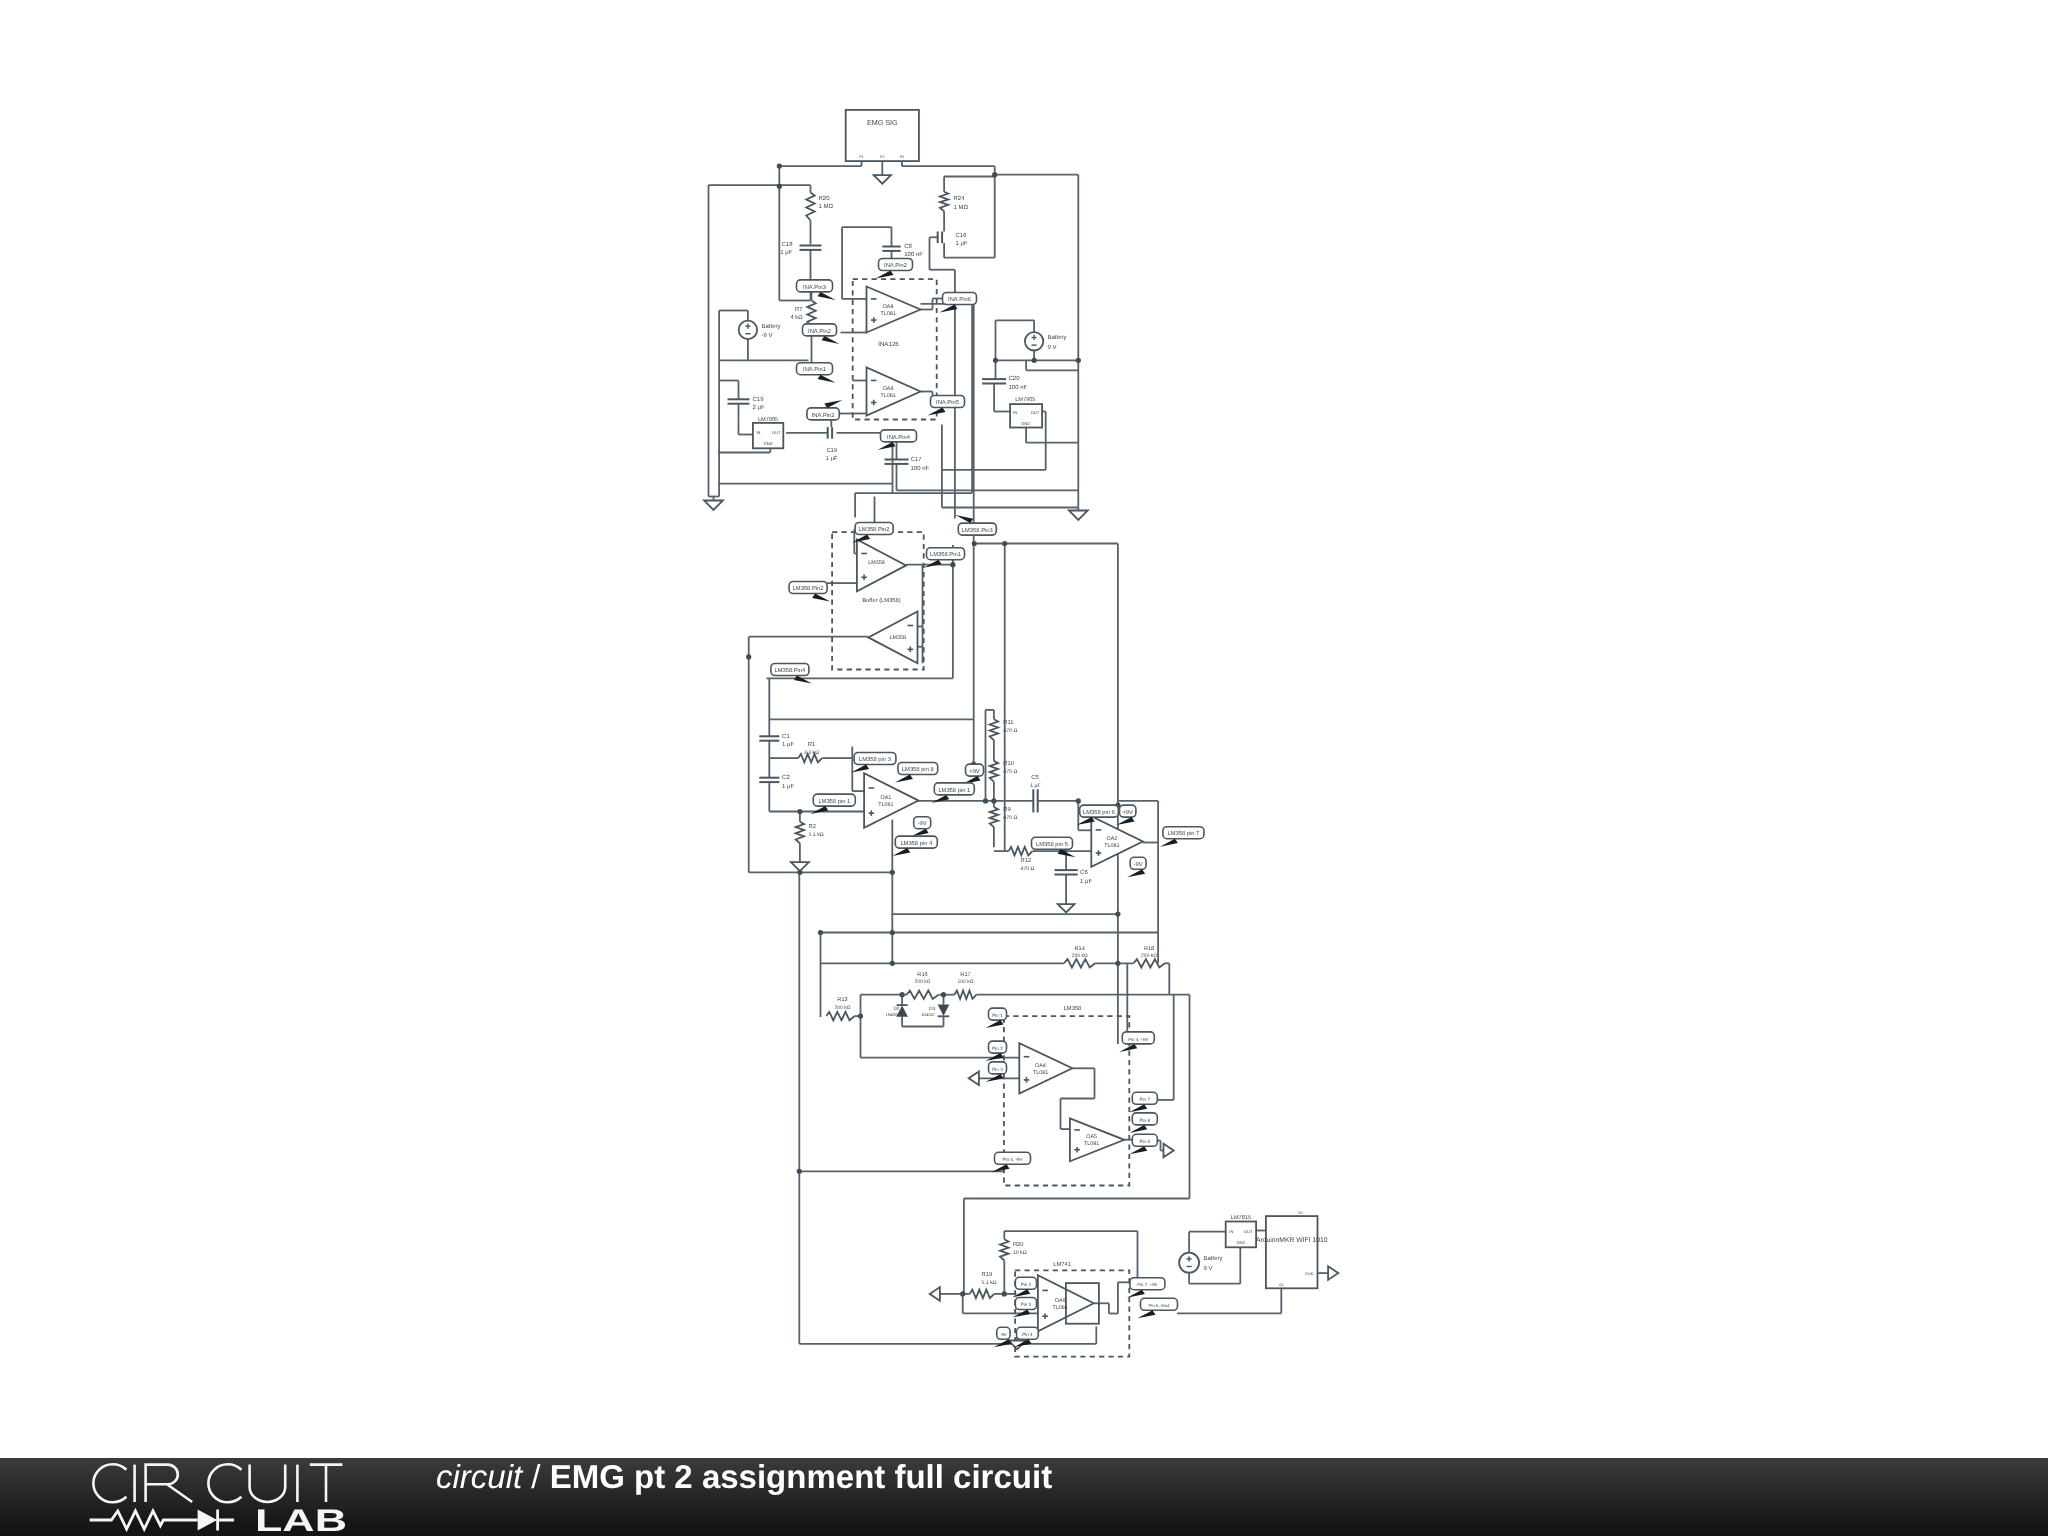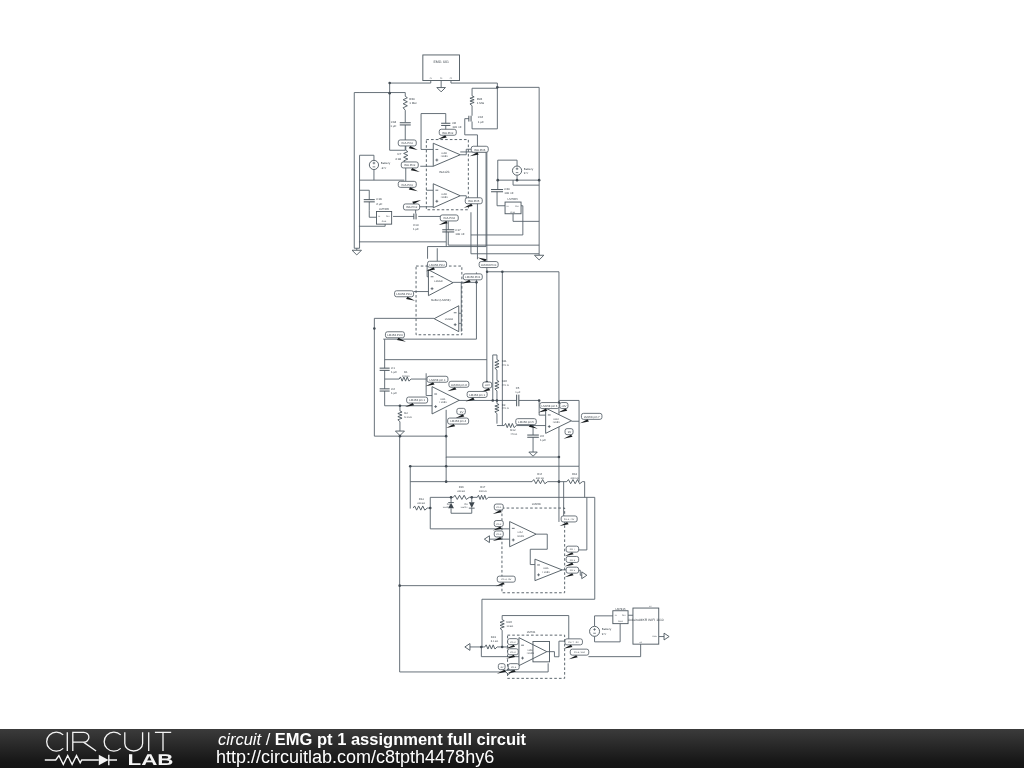--- a/index.html
+++ b/index.html
@@ -584,14 +584,13 @@
 <path d="M148.7,3.3 L148.7,22.0"></path>
 <path d="M154.9,3.3 L171.2,3.3 M163,3.3 L163,22.0"></path>
 </g>
 <g stroke="#f5f5f5" stroke-width="1.4" fill="none">
 <path d="M44.8,31 L55.7,31 L58.9,26.5 L63.3,35.5 L67.7,26.5 L72.1,35.5 L76.5,26.5 L80.2,33.8 L81.7,31 L98.8,31"></path>
 <path d="M108.8,25.8 L108.8,36.2 M109,31 L117,31"></path>
 </g>
 <polygon points="98.8,25.8 98.8,36.2 108.6,31" fill="#f5f5f5"></polygon>
 <text x="127.5" y="36.4" font-size="15.6" font-weight="bold" fill="#f5f5f5" textLength="46" lengthAdjust="spacingAndGlyphs">LAB</text>
 </svg>
-<div class="title"><i>circuit</i> / <b>EMG pt 1 assignment full circuit</b></div>
-<div class="url">http://circuitlab.com/c8tpth4478hy6</div>
+<div class="title"><i>circuit</i> / <b>EMG pt 2 assignment full circuit</b></div>
 </div>
 </body></html>

